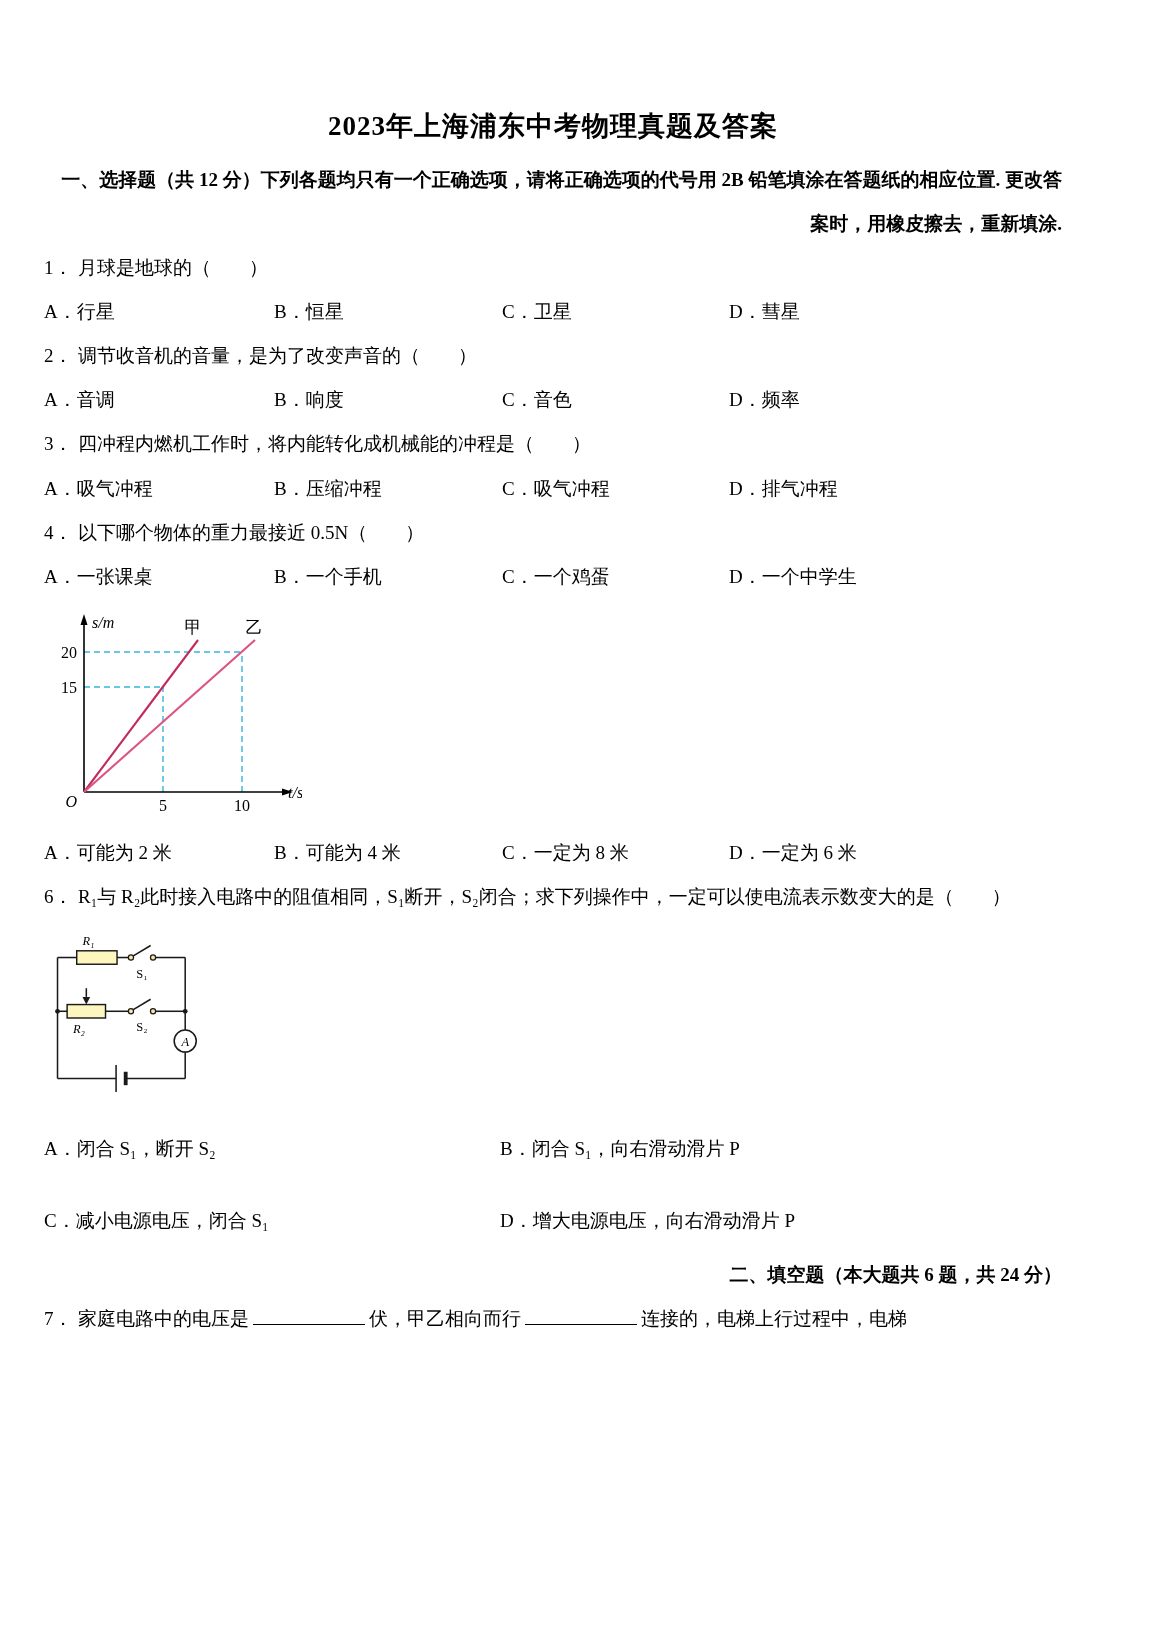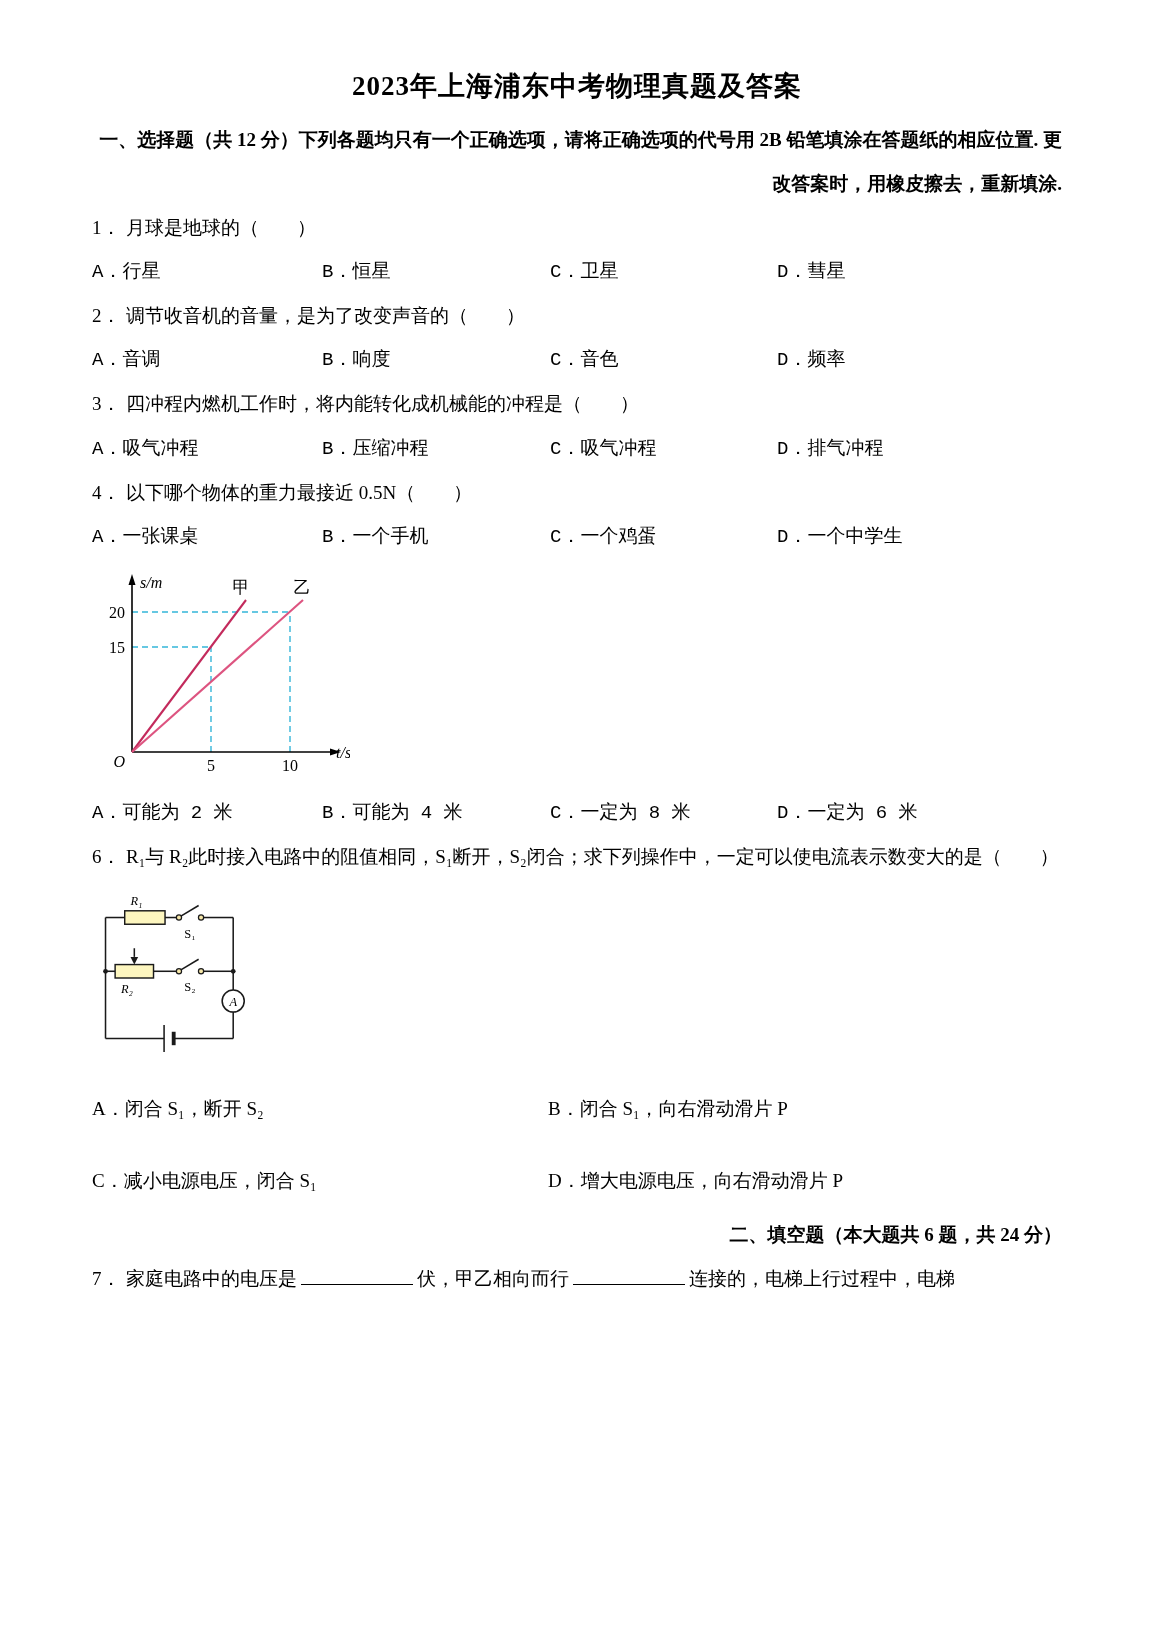--- a/index.html
+++ b/index.html
@@ -5,37 +5,36 @@
   * { box-sizing: border-box; }
   html, body { margin: 0; padding: 0; }
   body {
     width: 1158px;
     height: 1638px;
     background: #ffffff;
     overflow: hidden;
     color: #000;
     font-family: "Liberation Serif", "DejaVu Serif", serif;
   }
-  .page { padding: 68px 96px 0 92px; }
+  .page { padding: 68px 96px 0 44px; margin-top: 40px; }
   .title {
     font-size: 27px;
     font-weight: bold;
     text-align: center;
     margin: 0 0 14px 0;
     letter-spacing: 1px;
   }
   .para { font-size: 19px; line-height: 2.32; margin: 0; }
   .bold { font-weight: bold; text-align: right; }
   .qnum { display: inline-block; min-width: 34px; }
   .opts4 {
     display: grid;
     grid-template-columns: 230px 228px 227px 1fr;
     font-size: 19px;
     line-height: 2.32;
-    font-family: Liberation Mono, monospace;
   }
   .opts2 {
     display: grid;
     grid-template-columns: 456px 1fr;
     font-size: 19px;
     line-height: 2.32;
     row-gap: 28px;
     margin: 8px 0 10px 0;
   }
   .graph-wrap { margin: 8px 0 0 6px; }

